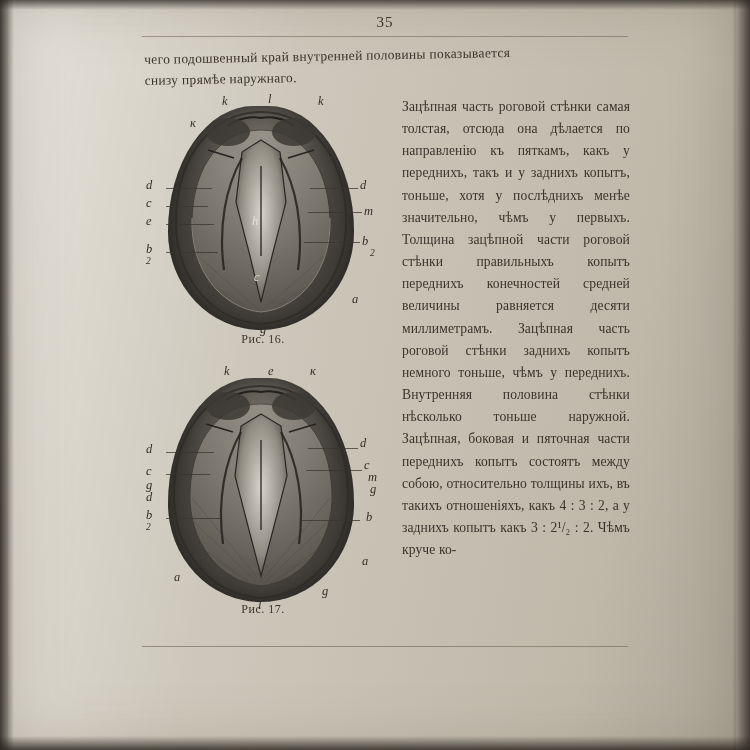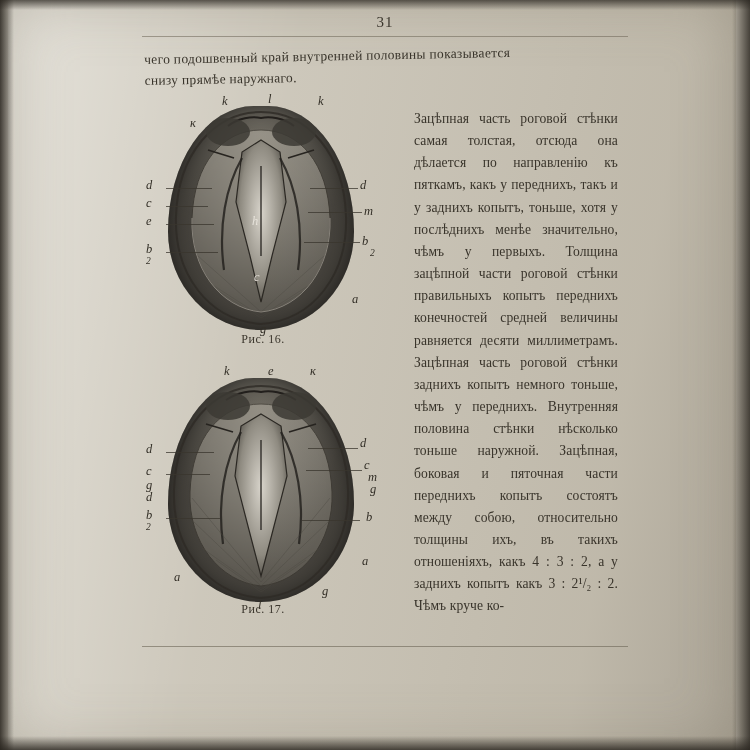--- a/index.html
+++ b/index.html
@@ -82,21 +82,21 @@
     position: absolute;
     left: 262px;
     top: 86px;
     width: 228px;
     font-size: 13.6px;
     line-height: 1.63;
     color: #39342b;
     text-align: justify;
     letter-spacing: .1px;
   }
-  .colright p { margin: 12px; }
+  .colright p { margin: 0; }
 
   
   .figwrap { position: absolute; left: 0; width: 246px; }
   .fig1 { top: 0px; height: 248px; }
   .fig2 { top: 272px; height: 248px; }
 
   .hoof {
     position: absolute;
     left: 28px;
     top: 8px;
@@ -190,21 +190,21 @@
   }
 </style>
 </head>
 <body>
 
 <div id="page">
   <div id="sheet"></div>
 
   <div id="inner">
 
-    <div class="pagenum">31</div>
+    <div class="pagenum">35</div>
     <div class="toprule"></div>
 
     <div class="topline">
       <span class="l1">чего подошвенный край внутренней половины показывается</span>
       <span class="l2">снизу прямѣе наружнаго.</span>
     </div>
 
     <div class="colleft">
 
       <div class="figwrap fig1">

